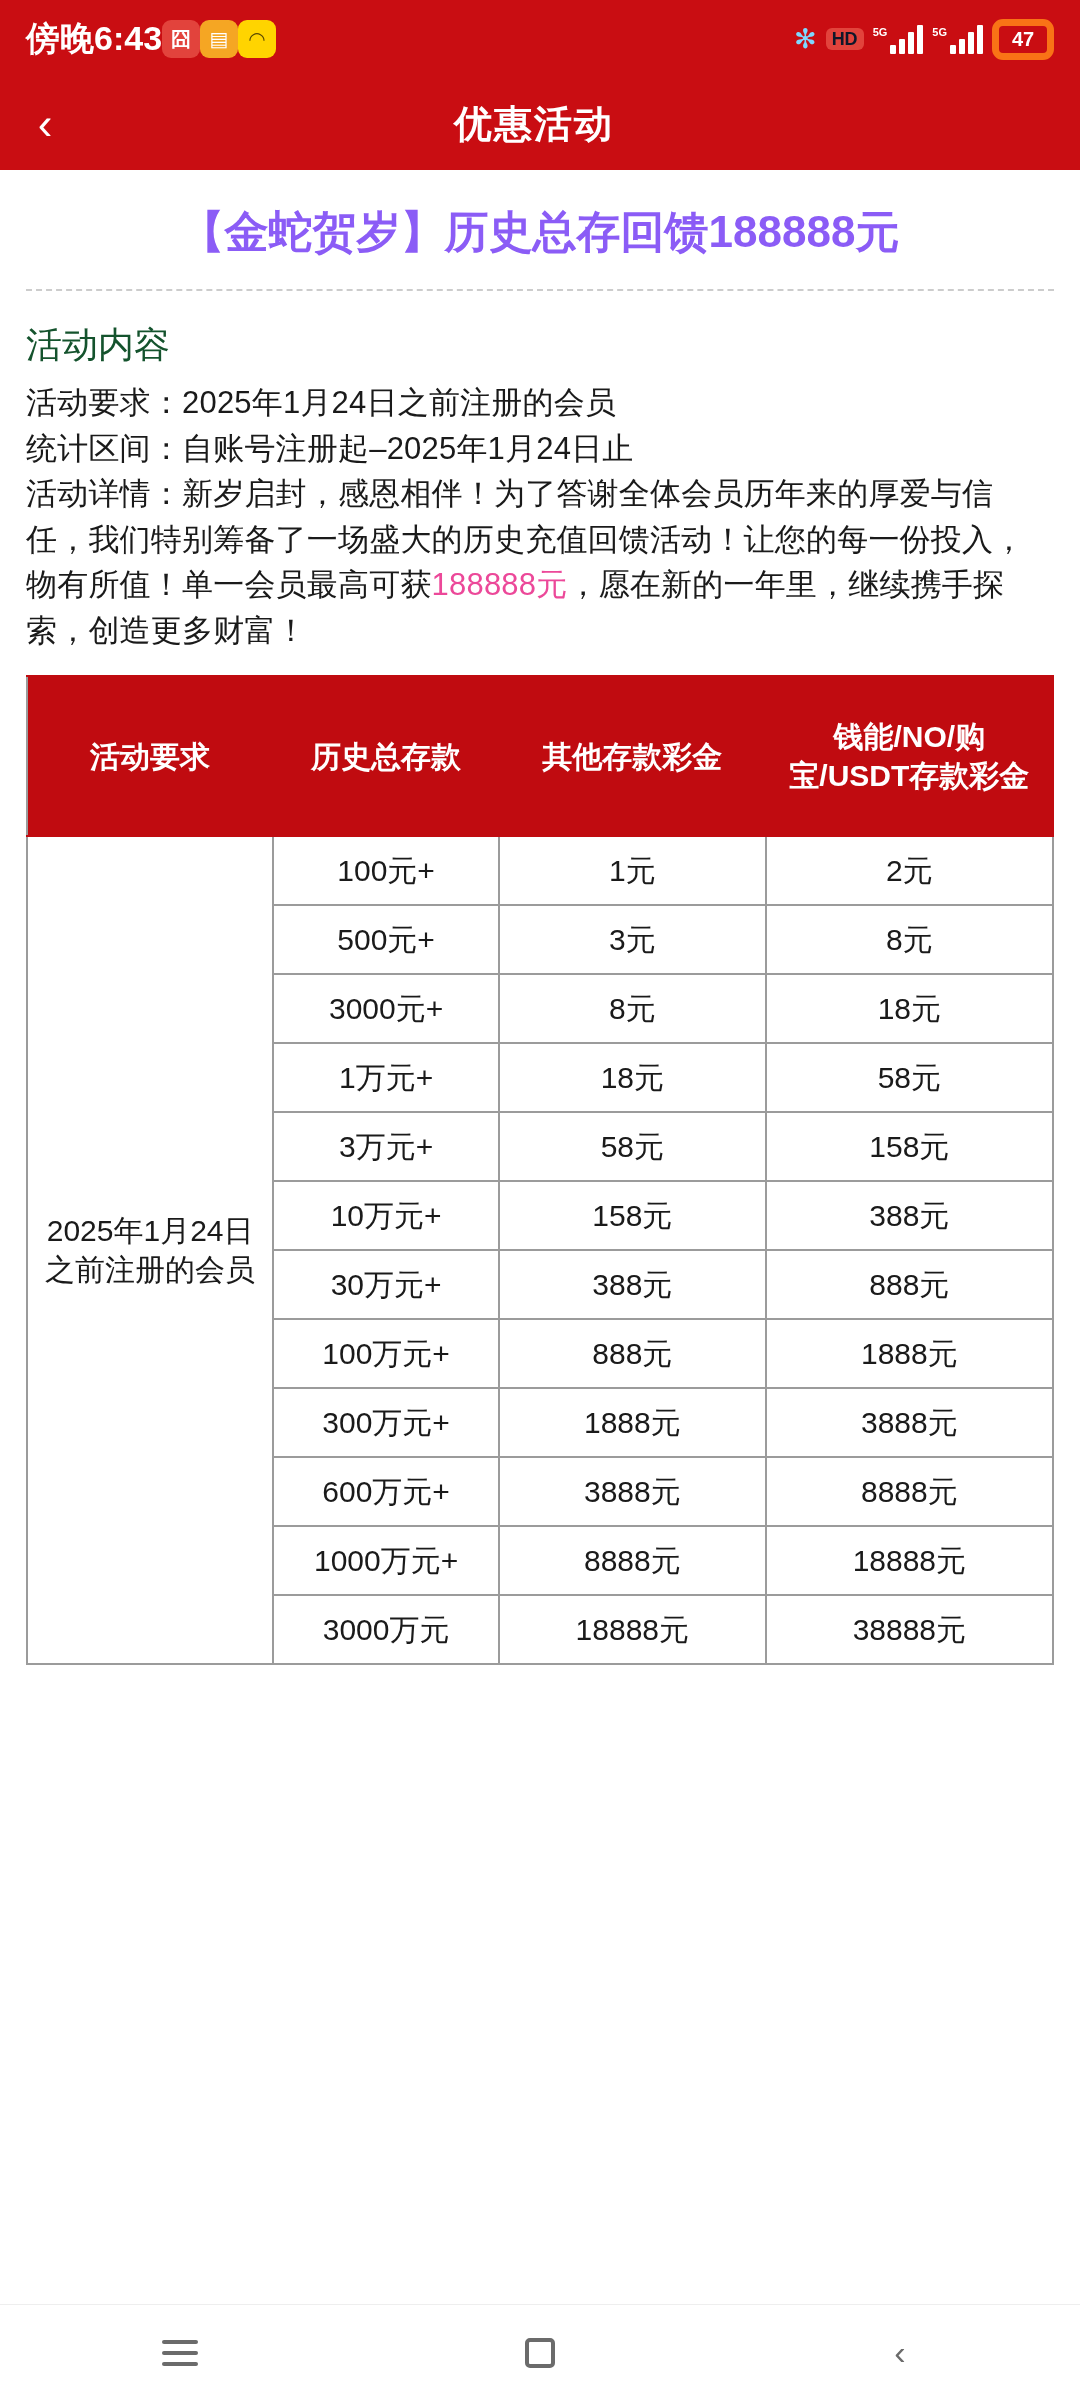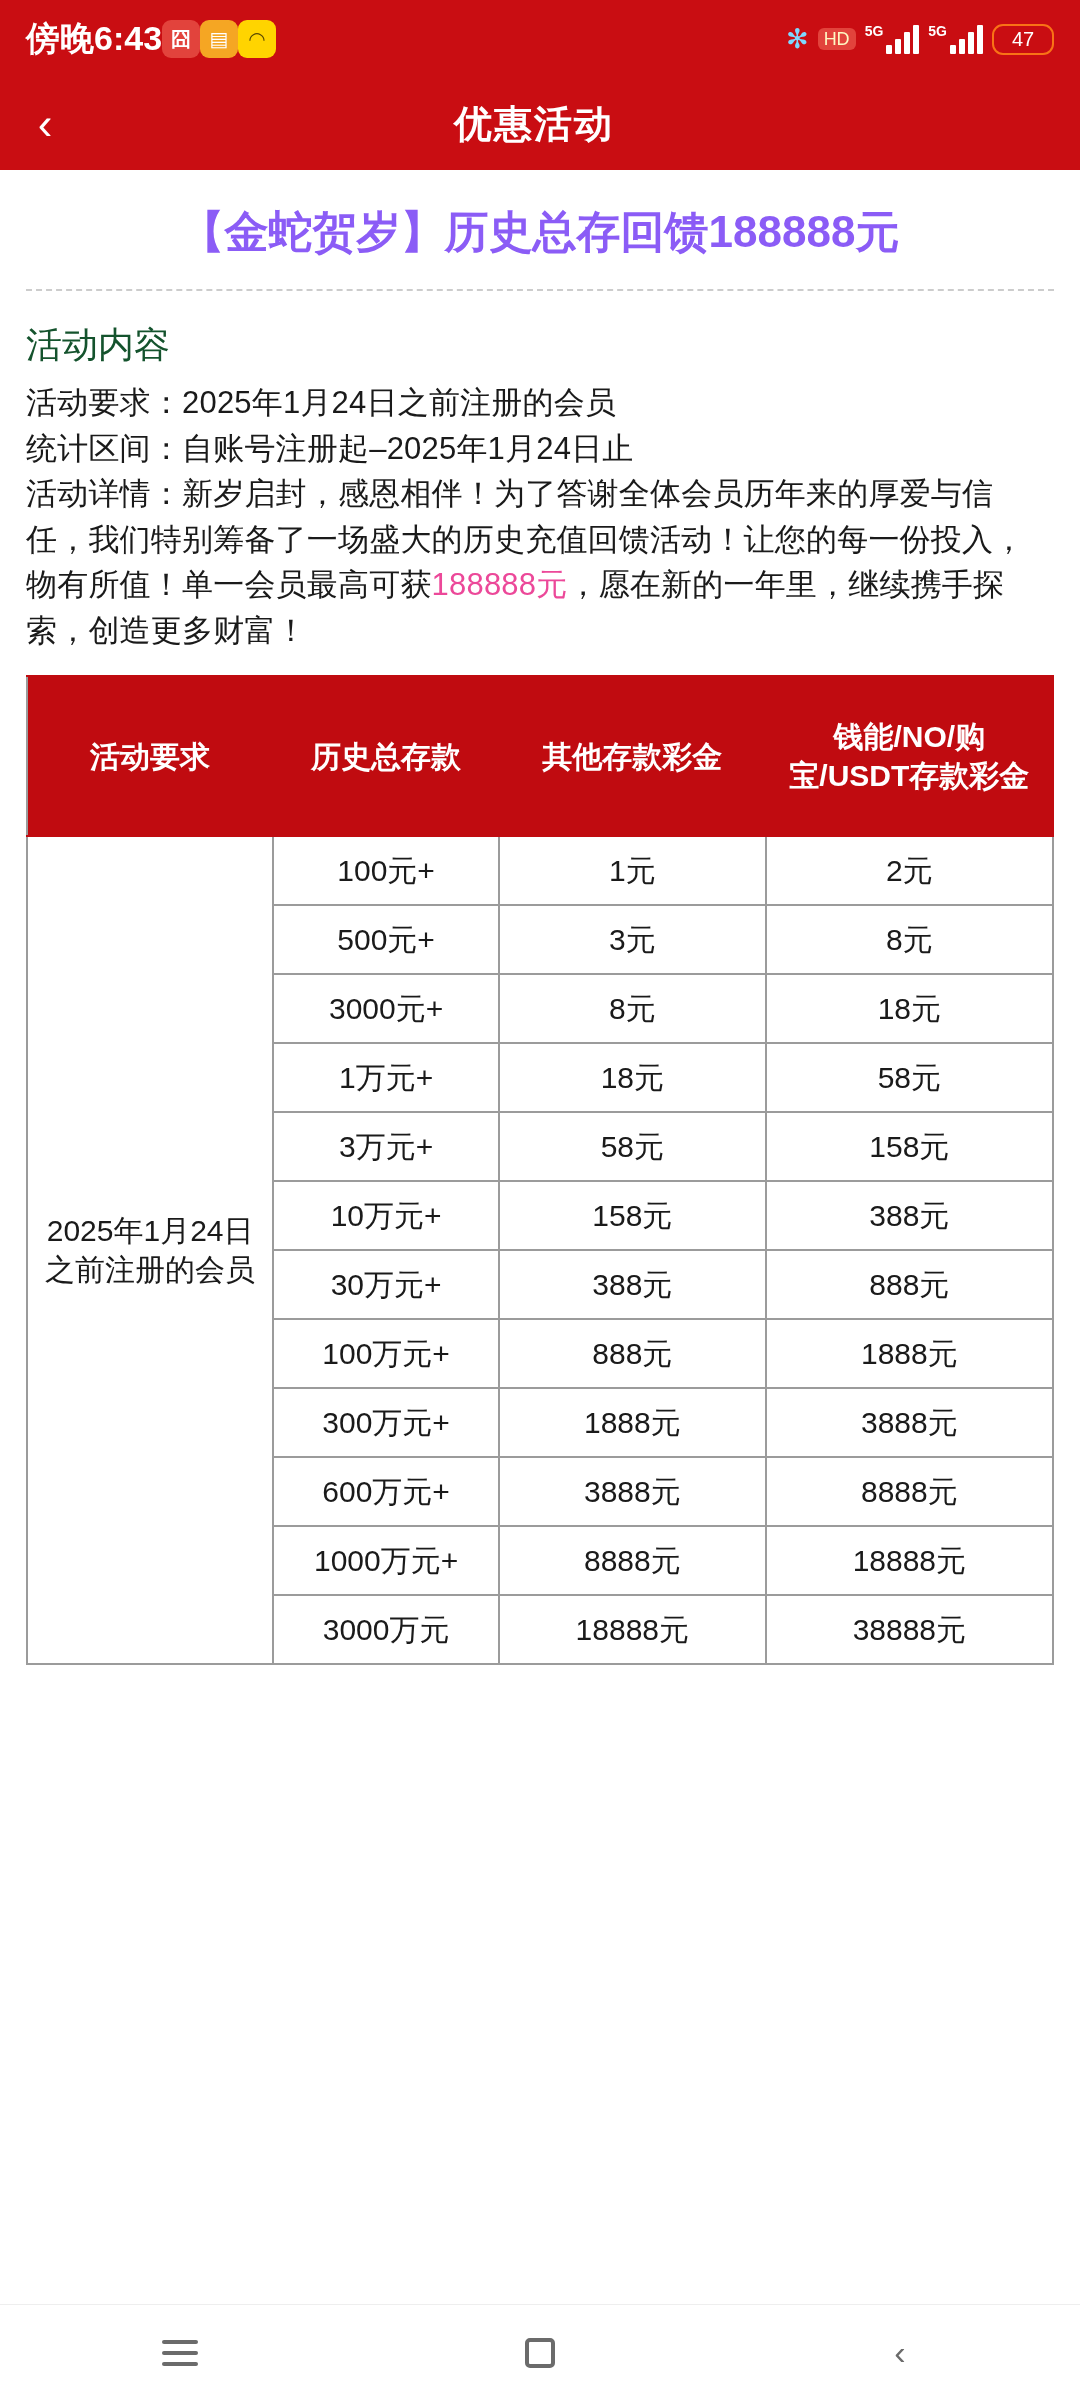--- a/index.html
+++ b/index.html
@@ -55,41 +55,41 @@
   .mi-yellow { background: #ffd400; color: #5a4a00; }
   .status-spacer { flex: 1 1 auto; }
   .status-right {
     display: flex;
     align-items: center;
     gap: 9px;
   }
   .bt-icon { font-size: 27px; color: #7fd8ff; line-height: 1; }
   .hd-badge {
     background: #e2433c;
-    color: #fef9c3;
+    color: #0f172a;
     font-size: 18px;
-    font-weight: normal;
+    font-weight: bold;
     border-radius: 6px;
     padding: 2px 6px;
     line-height: 1.05;
   }
   .net-group { display: flex; align-items: flex-end; gap: 3px; }
-  .net-label { font-size: 14px; font-weight: bold; line-height: 1; margin-bottom: 16px; }
+  .net-label { font-size: 11px; font-weight: bold; line-height: 1; margin-bottom: 16px; }
   .bars { display: flex; align-items: flex-end; gap: 3px; height: 30px; }
   .bars i { width: 6px; background: #ffffff; border-radius: 1px; display: block; }
   .bars i:nth-child(1) { height: 9px; }
   .bars i:nth-child(2) { height: 15px; }
   .bars i:nth-child(3) { height: 22px; }
   .bars i:nth-child(4) { height: 29px; }
   .battery {
-    border: 2px solid #f97316;
+    border: 7px solid #f97316;
     border-radius: 11px;
     padding: 1px 9px;
     font-size: 20px;
-    font-weight: normal;
+    font-weight: bold;
     min-width: 62px;
     text-align: center;
     line-height: 1.25;
   }
 
   
   .titlebar {
     height: 92px;
     background: #c90d12;
     color: #ffffff;

